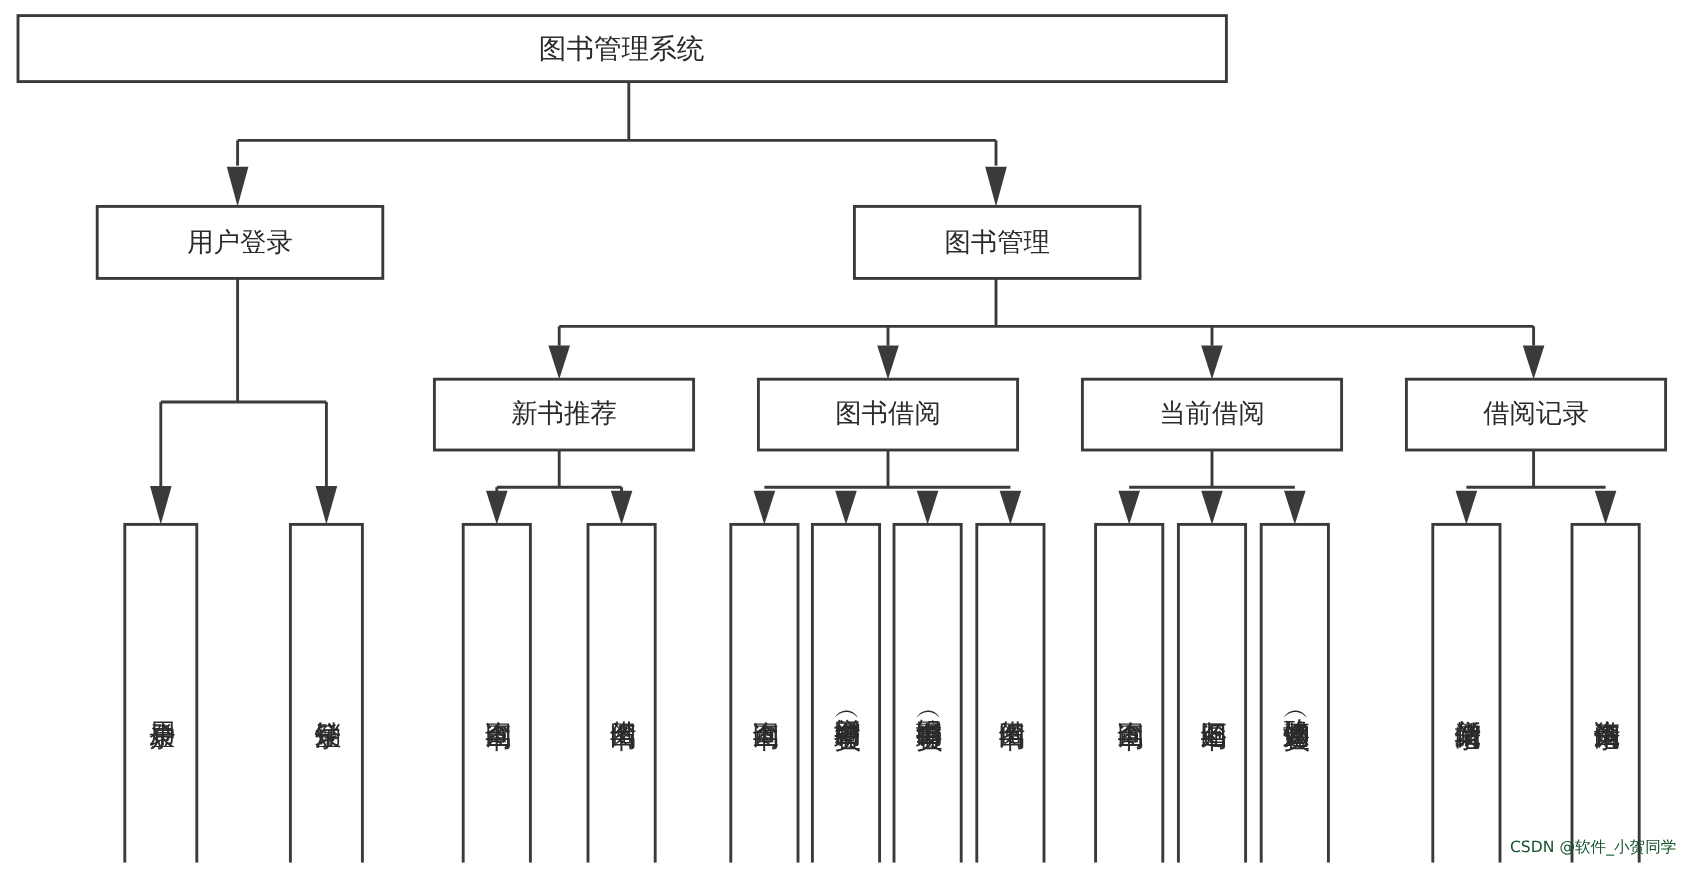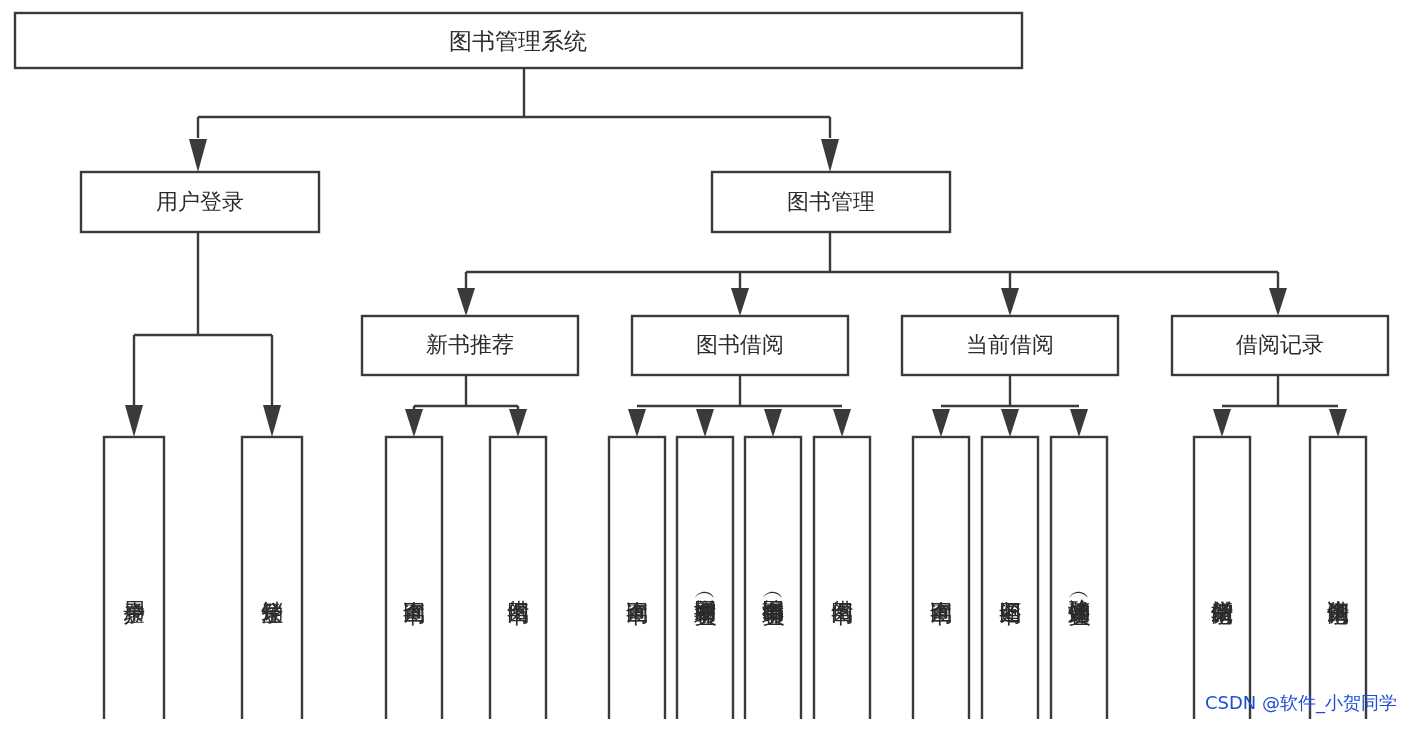--- a/index.html
+++ b/index.html
@@ -66,22 +66,22 @@
     text-align: center;
     white-space: nowrap;
     pointer-events: none;
     user-select: none;
   }
   .watermark {
     position: absolute;
     right: 8px;
     bottom: 4px;
     font-family: "DejaVu Sans", "Liberation Sans", sans-serif;
-    font-size: 18px;
-    color: #1d4ed8;
+    font-size: 13px;
+    color: #14532d;
     white-space: nowrap;
     user-select: none;
   }
 </style>
 </head>
 <body>
 
 <div id="diagram-root">
 
   <svg id="flow-svg" viewBox="0 0 1405 747">

